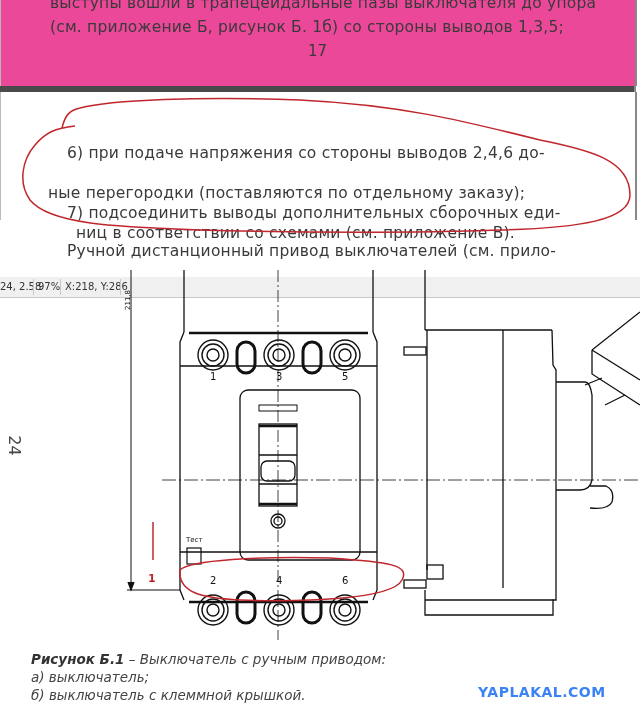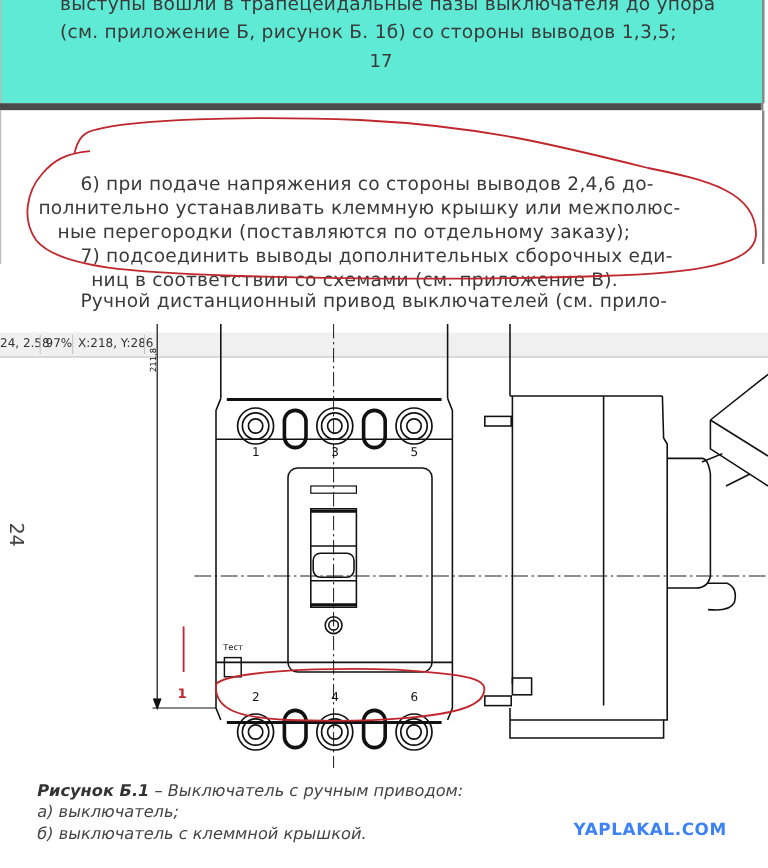--- a/index.html
+++ b/index.html
@@ -1,20 +1,20 @@
 <!DOCTYPE html>
 <html><head>
 <meta charset="utf-8">
 <style>
   html, body { margin:0; padding:0; }
   body { width:640px; height:723px; position:relative; overflow:hidden; background:#ffffff; font-family:"DejaVu Sans", sans-serif; }
 
   
   .top-page { position:absolute; left:0; top:0; width:640px; height:250px; background:#fff; }
-  .page-a { position:absolute; left:0; top:0; width:634px; height:86px; background:#5eead4; border-right:2px solid #888; border-left:1px solid #bbb; }
+  .page-a { position:absolute; left:0; top:0; width:634px; height:86px; background:#ec4899; border-right:2px solid #888; border-left:1px solid #bbb; }
   .page-gap { position:absolute; left:0; top:86px; width:634px; height:6px; background:#4a4a4a; border-right:2px solid #888; }
   .page-b { position:absolute; left:0; top:92px; width:634px; height:128px; background:#fff; border-right:2px solid #888; border-left:1px solid #bbb; }
   .txt { position:absolute; color:#3a3a3a; font-size:15.5px; letter-spacing:0.2px; white-space:nowrap; }
   .pgnum { position:absolute; left:307px; top:42px; font-size:15px; color:#3a3a3a; }
 
   
   .statusbar { position:absolute; left:0; top:250px; width:640px; height:20px; background:#f0f0f0; border-bottom:1px solid #c8c8c8; font-size:10px; color:#333;margin-top:27px; }
   .statusbar span { position:absolute; top:4px; }
   .sb-sep { position:absolute; top:2px; width:1px; height:16px; background:#c8c8c8; }
   .side-num { position:absolute; left:4px; top:436px; transform:rotate(90deg); font-size:16px; color:#444; }
@@ -28,21 +28,20 @@
 
 <div class="top-page">
   <div class="page-a">
     <div class="txt" style="left:49px;top:-6px;">выступы вошли в трапецеидальные пазы выключателя до упора</div>
     <div class="txt" style="left:49px;top:18px;">(см. приложение Б, рисунок Б. 1б) со стороны выводов 1,3,5;</div>
     <div class="pgnum">17</div>
   </div>
   <div class="page-gap"></div>
   <div class="page-b">
     <div class="txt" style="left:66px;top:52px;">6) при подаче напряжения со стороны выводов 2,4,6 до-</div>
-    <div class="txt" style="left:31px;top:72px;">полнительно устанавливать клеммную крышку или межполюс-</div>
     <div class="txt" style="left:47px;top:92px;">ные перегородки (поставляются по отдельному заказу);</div>
     <div class="txt" style="left:66px;top:112px;">7) подсоединить выводы дополнительных сборочных еди-</div>
     <div class="txt" style="left:31px;top:132px;margin-left:44px;">ниц в соответствии со схемами (см. приложение В).</div>
     <div class="txt" style="left:66px;top:150px;">Ручной дистанционный привод выключателей (см. прило-</div>
   </div>
 
   <svg width="640" height="250" style="position:absolute;left:0;top:0;">
     <path d="M62,128 C65,115 70,110 80,108 C110,100 200,96 300,100 C400,105 460,120 540,140 C590,150 630,160 630,195 C630,220 580,228 500,230 C420,233 300,233 200,230 C120,227 50,225 30,200 C18,183 22,160 35,145 C45,133 55,128 75,126" fill="none" stroke="#c0272d" stroke-width="1.5"></path>
   </svg>
 </div>

